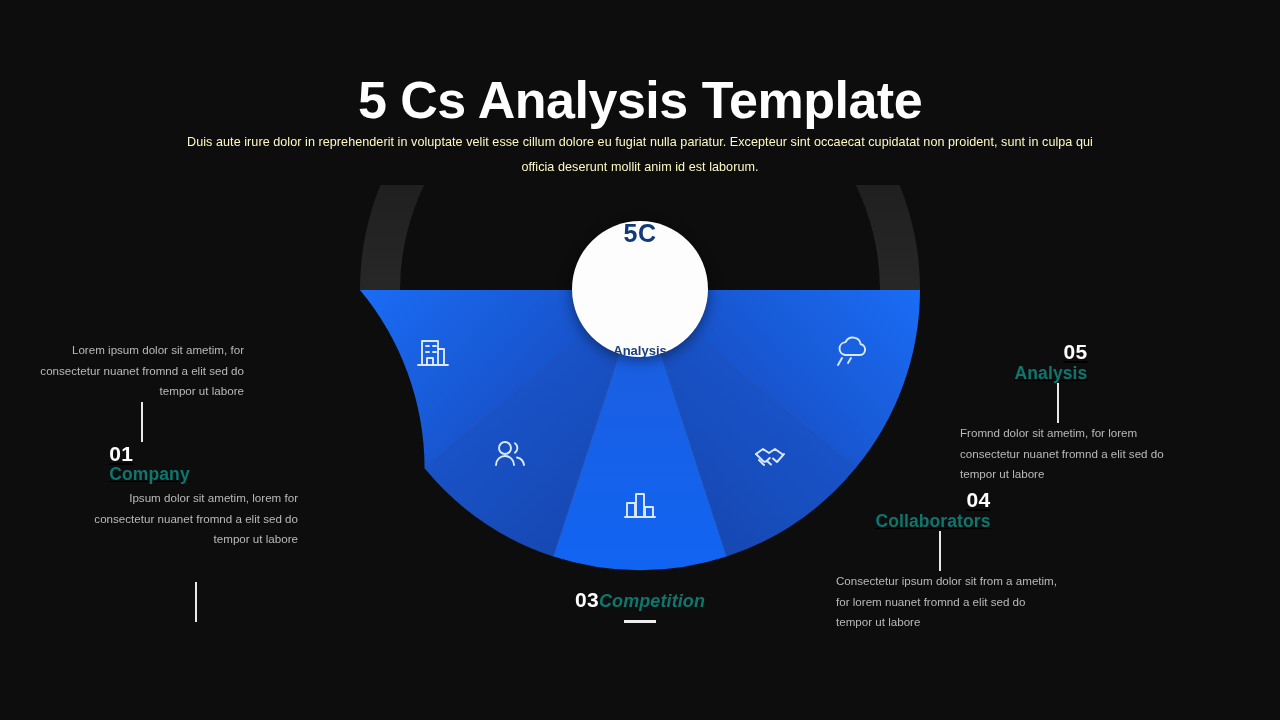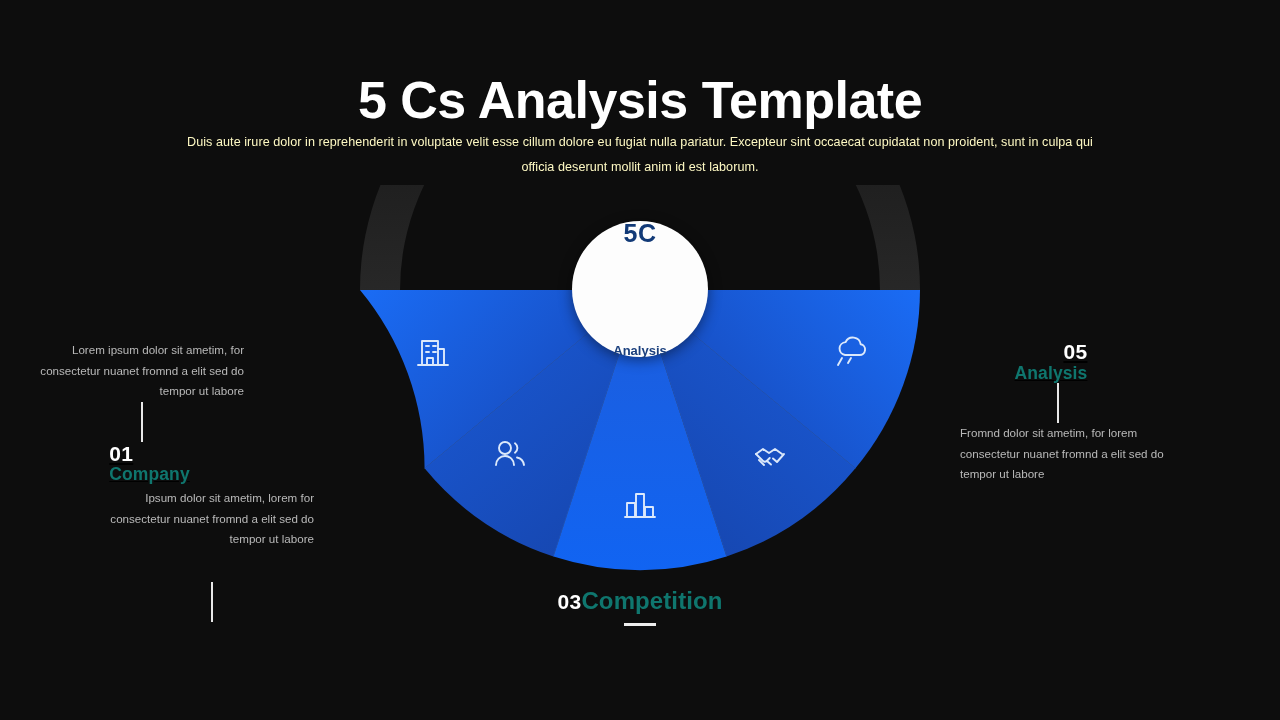--- a/index.html
+++ b/index.html
@@ -56,40 +56,40 @@
   .heading.ra { align-items:flex-end; text-align:right; }
   .heading.la { align-items:flex-start; text-align:left; }
   .num   { font-size:21px; font-weight:bold; color:#ffffff; line-height:1.12; letter-spacing:.3px; }
   .name  { font-size:17.5px; font-weight:bold; color:#0f766e; line-height:1.12; letter-spacing:.1px; }
 
   
   #c01 { left:28px;  top:340px; }
   #c01 .desc { margin-right:12px; }
   #c01 .heading { margin-left:15px; }
 
-  #c02 { left:98px;  top:488px;gap:32px; }
+  #c02 { left:82px;  top:488px;gap:32px; }
   #c02 .desc { margin-right:12px; }
   #c02 .heading { margin-left:15px; }
 
   #c05 { left:940px; top:340px; }
   #c05 .heading { margin-right:14px; }
   #c05 .desc { margin-left:20px; }
 
   #c04 { left:822px; top:488px; }
   #c04 .heading { margin-right:14px; }
   #c04 .desc { margin-left:14px; width:222px; }
 
   
   #c03 {
     position:absolute; left:0; top:588px; width:1280px;
     display:flex; flex-direction:column; align-items:center;
   }
   .row03 { display:flex; align-items:baseline; }
   .row03 .num  { font-size:21px; }
-  .row03 .name { font-size:24px; }
+  .row03 .name { font-size:18px;font-style:italic; }
   .hrule { width:32px; height:3px; background:#ededed; margin-top:8px; }
   #c03 .desc { width:330px; text-align:center; margin-top:11px; }
 </style>
 </head>
 <body>
 
 <div class="slide">
 
   <div class="title">5 Cs Analysis Template</div>
   <div class="subtitle">Duis aute irure dolor in reprehenderit in voluptate velit esse cillum dolore eu fugiat nulla pariatur. Excepteur sint occaecat cupidatat non proident, sunt in culpa qui officia deserunt mollit anim id est laborum.</div>
@@ -203,20 +203,28 @@
   </div>
 
   <div id="c03">
     <div class="row03">
       <span class="num">03</span>
       <span class="name">Competition</span>
     </div>
     <div class="hrule"></div>
   </div>
 
+  <div class="callout right" id="c04">
+    <div class="heading ra">
+      <span class="num">04</span>
+      <span class="name">Collaborators</span>
+    </div>
+    <div class="vrule"></div>
+    <div class="desc la">Consectetur ipsum dolor sit from a ametim, for lorem nuanet fromnd a elit sed do tempor ut labore</div>
+  </div>
 
   <div class="callout right" id="c05">
     <div class="heading ra">
       <span class="num">05</span>
       <span class="name">Analysis</span>
     </div>
     <div class="vrule"></div>
     <div class="desc la">Fromnd dolor sit ametim, for lorem consectetur nuanet fromnd a elit sed do tempor ut labore</div>
   </div>
 

